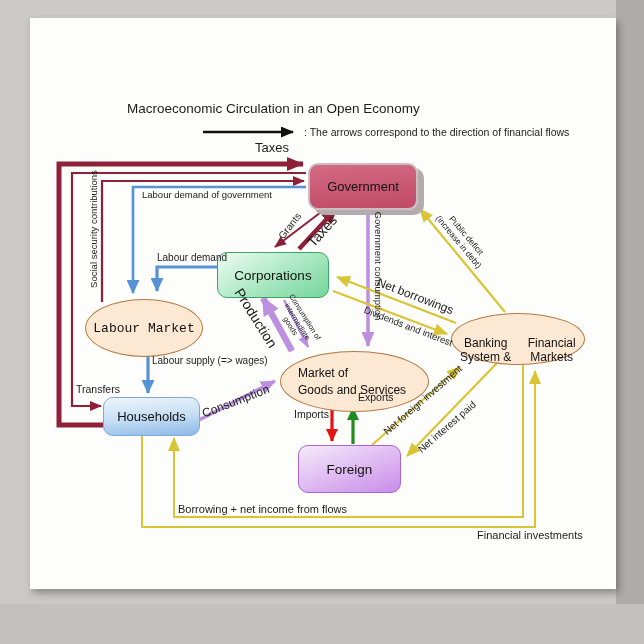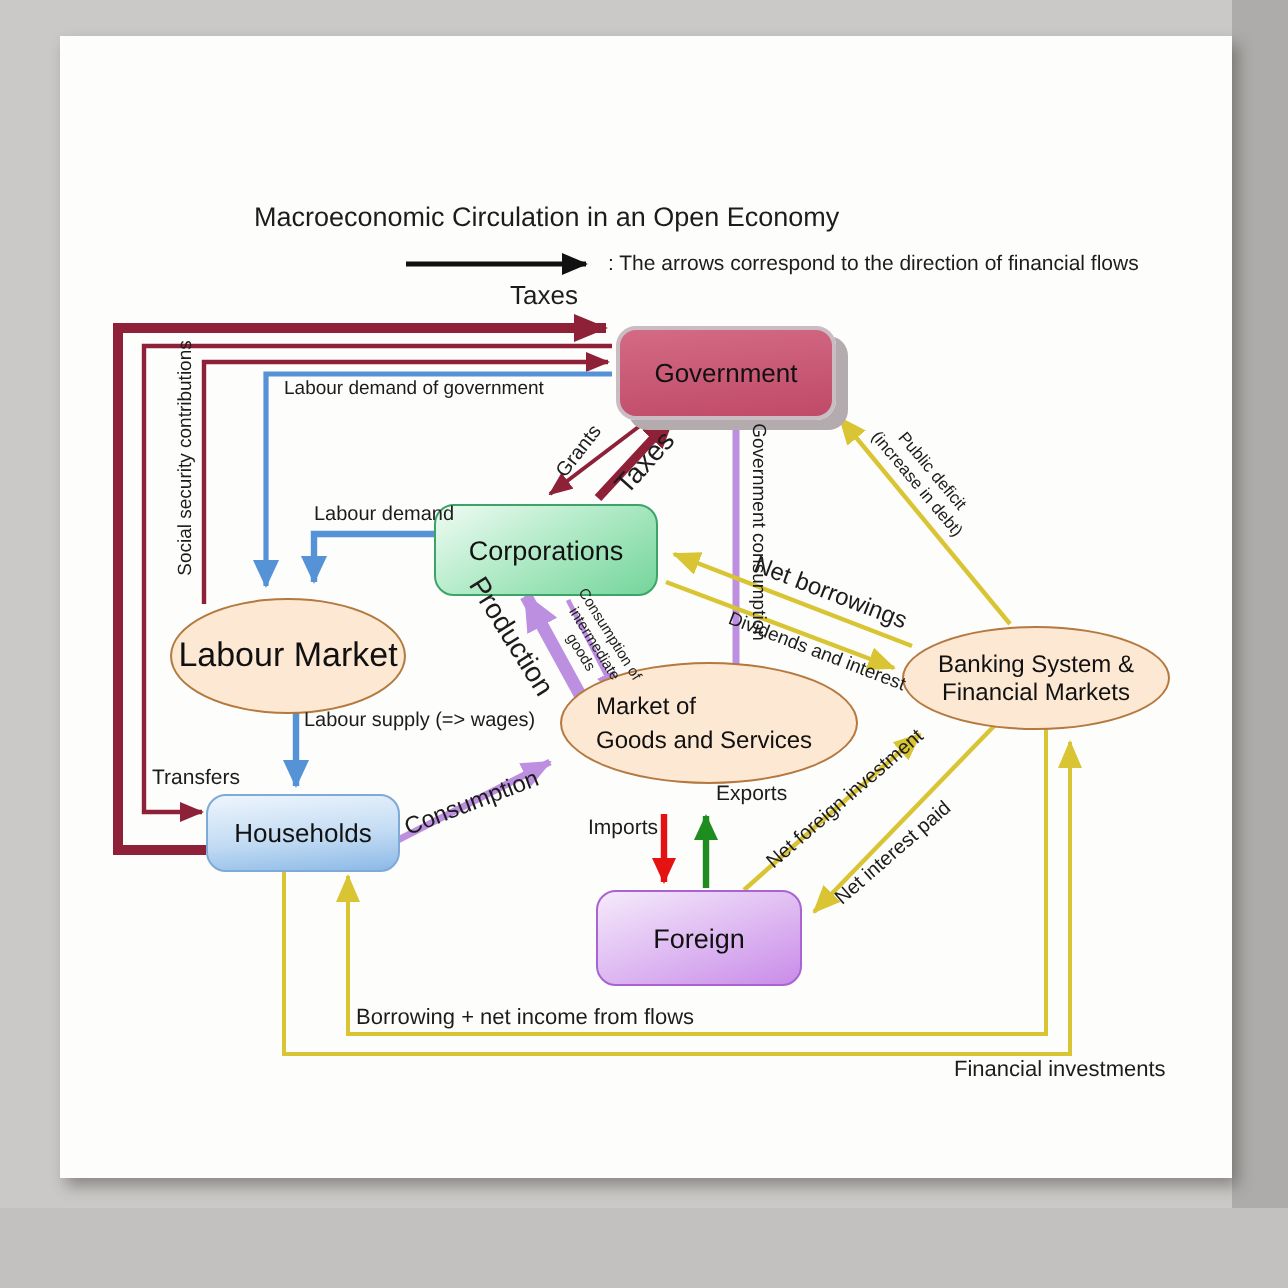--- a/index.html
+++ b/index.html
@@ -23,21 +23,21 @@
   .gov{background:linear-gradient(175deg,#d36a84 0%,#c04a67 100%);
        border:2px solid #c9bcc2;box-shadow:6px 5px 0 #b3abae;font-size:13px;}
   .corp{background:linear-gradient(150deg,#effbf3 0%,#b4ebc9 45%,#74d59a 100%);
         border:1.5px solid #3da467;font-size:13.5px;}
   .hh{background:linear-gradient(175deg,#eef5fd 0%,#c3dcf3 55%,#8cb9e7 100%);
       border:1.5px solid #7fa9d6;font-size:13px;}
   .for{background:linear-gradient(160deg,#f5eafb 0%,#ddb7f1 55%,#c98ce9 100%);
        border:1.5px solid #a963d2;font-size:13.5px;}
   .peach{background:#fce8d3;border:1.5px solid #b5793f;}
   .market{font-size:12px;justify-content:flex-start;padding-left:17px;text-align:left;}
-  .bank{font-size:12px;flex-direction:column;}
+  .bank{font-size:12px;flex-direction:row;align-items:flex-end;}
   svg{position:absolute;left:0;top:0;}
 </style>
 </head>
 <body>
 
 <div id="stage">
   <div class="strip-right"></div>
   <div class="strip-bottom"></div>
   <div class="poster"></div>
 
@@ -147,27 +147,27 @@
       <path d="M353,444 V408" stroke="#1f8c1f" stroke-width="3.2" fill="none" marker-end="url(#m-green)"></path>
     </g>
   </svg>
 
   <div class="node rect gov" style="left:308px;top:163px;width:106px;height:43px;">
     <span>Government</span>
   </div>
   <div class="node rect corp" style="left:217px;top:252px;width:110px;height:44px;">
     <span>Corporations</span>
   </div>
-  <div class="node ellipse peach" style="left:85px;top:299px;width:116px;height:56px;font-size:17px;">
+  <div class="node ellipse peach" style="left:85px;top:299px;width:116px;height:56px;font-size:13px;font-family:Liberation Mono, monospace;">
     <span>Labour Market</span>
   </div>
   <div class="node rect hh" style="left:103px;top:397px;width:95px;height:37px;">
     <span>Households</span>
   </div>
-  <div class="node ellipse peach market" style="left:280px;top:331px;width:130px;height:59px;">
+  <div class="node ellipse peach market" style="left:280px;top:351px;width:130px;height:59px;">
     <span style="line-height:1.35;">
       <span style="display:block;">Market of</span>
       <span style="display:block;">Goods and Services</span>
     </span>
   </div>
   <div class="node rect for" style="left:298px;top:445px;width:101px;height:46px;justify-content:center;">
     <span>Foreign</span>
   </div>
   <div class="node ellipse peach bank" style="left:451px;top:313px;width:132px;height:50px;">
     <span>Banking System &amp;</span>

